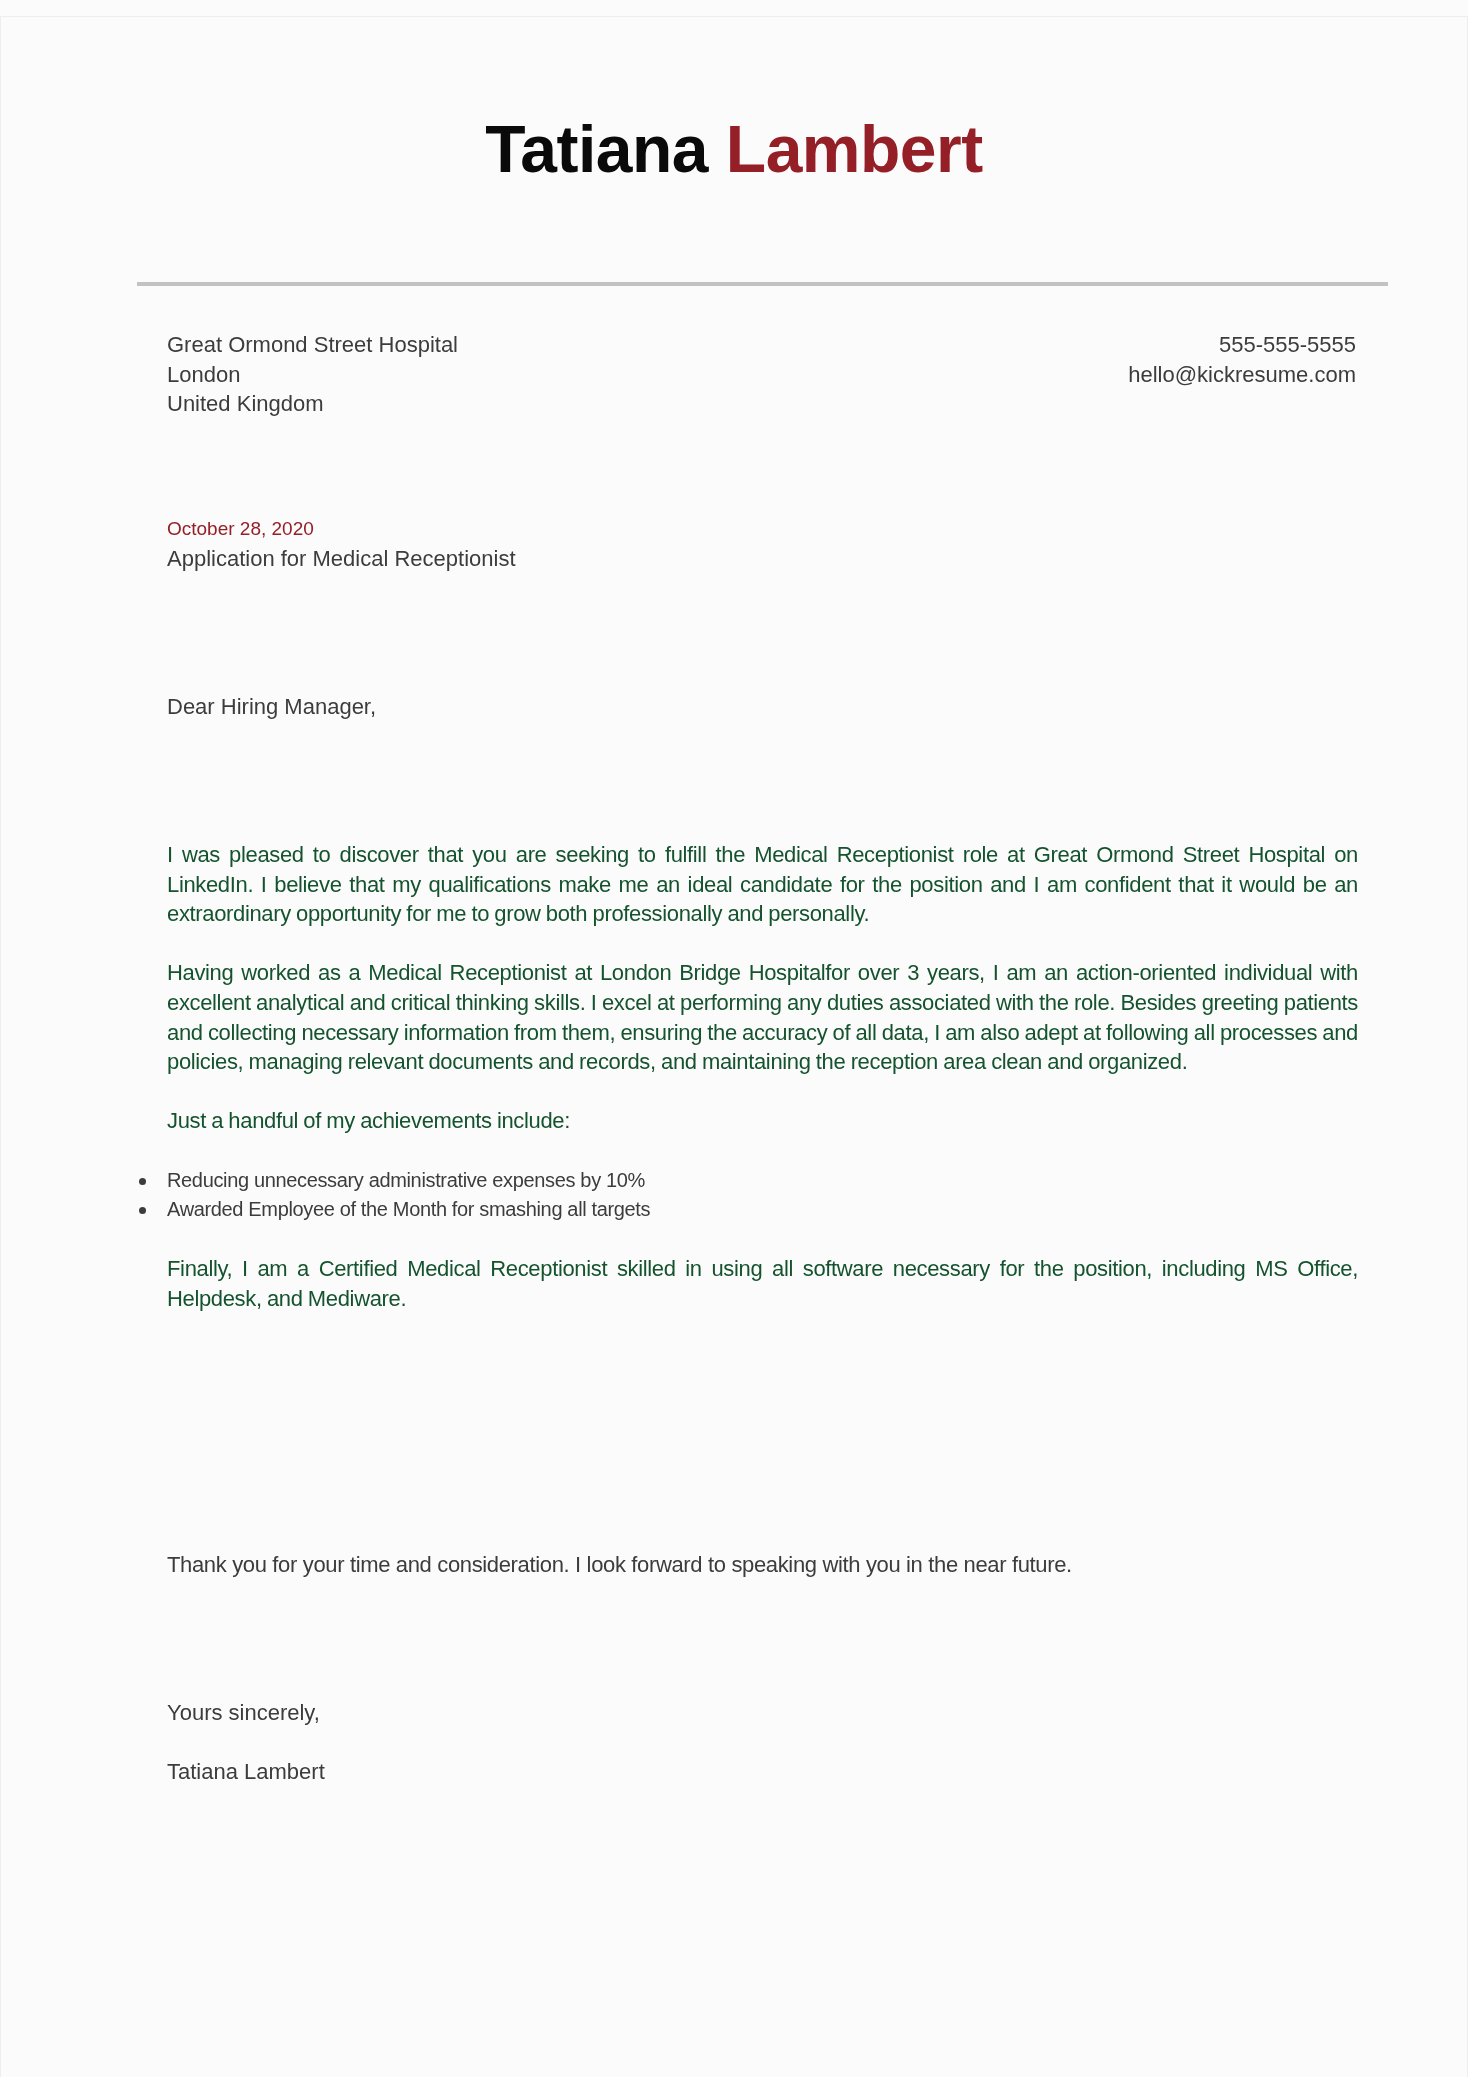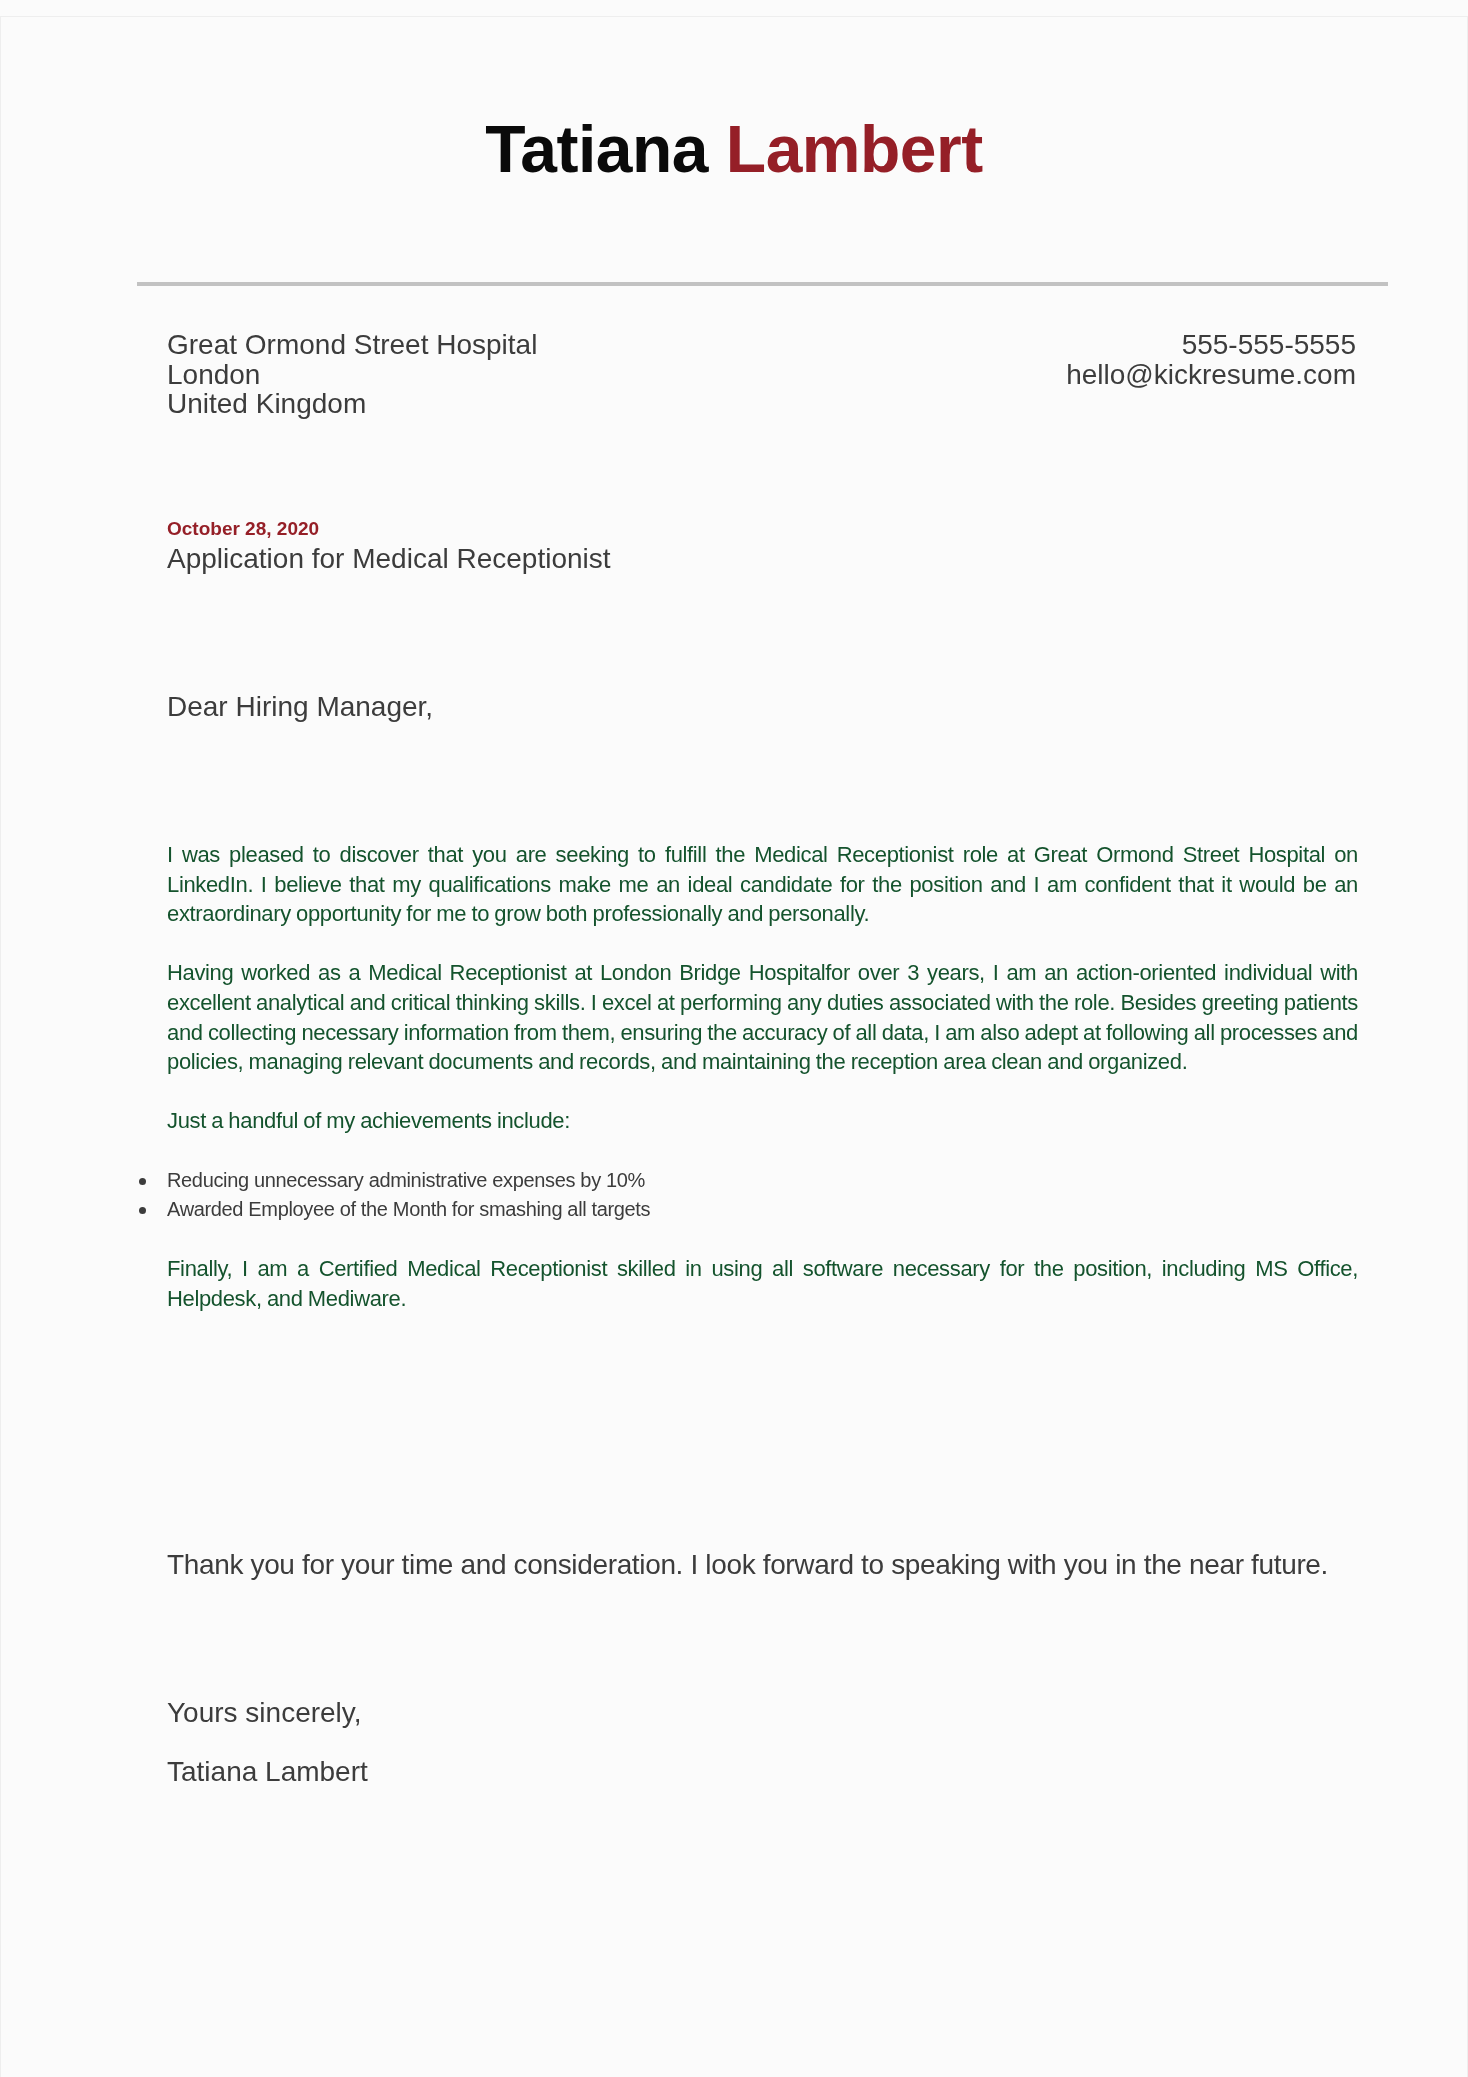--- a/index.html
+++ b/index.html
@@ -33,42 +33,42 @@
   .name .last { color: #951f27; }
   .divider {
     position: absolute;
     left: 136px;
     width: 1251px;
     top: 265px;
     height: 4px;
     background: #c2c2c2;
   }
   .text {
-    font-size: 28px;
+    font-size: 22px;
     line-height: 29.6px;
     color: #3c3c3c;
   }
   .address {
     position: absolute;
     left: 166px;
     top: 313px;
   }
   .contact {
     position: absolute;
     right: 111px;
     top: 313px;
     text-align: right;
   }
   .line { display: block; white-space: nowrap; }
   .date {
     position: absolute;
     left: 166px;
     top: 500px;
     font-size: 19px;
-    font-weight: bold;
+    font-weight: normal;
     color: #951f27;
     line-height: 24px;
   }
   .subject {
     position: absolute;
     left: 166px;
     top: 527px;
   }
   .salutation {
     position: absolute;

